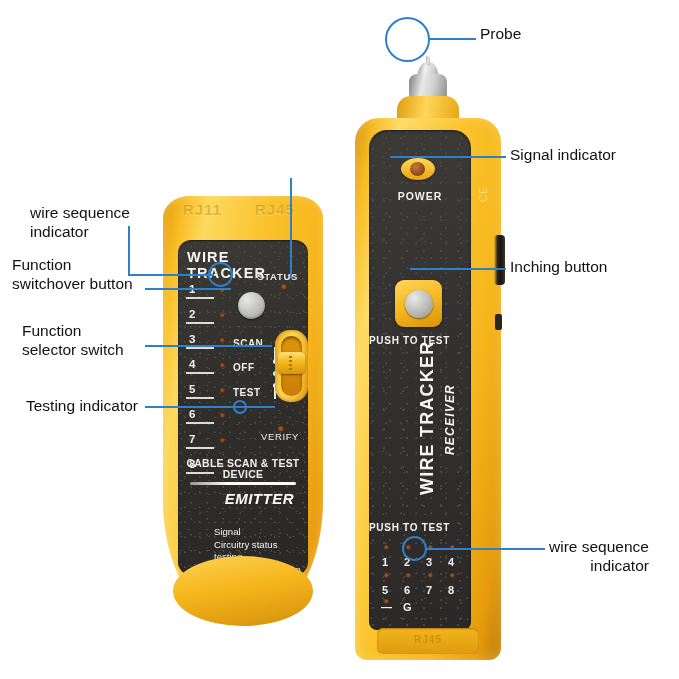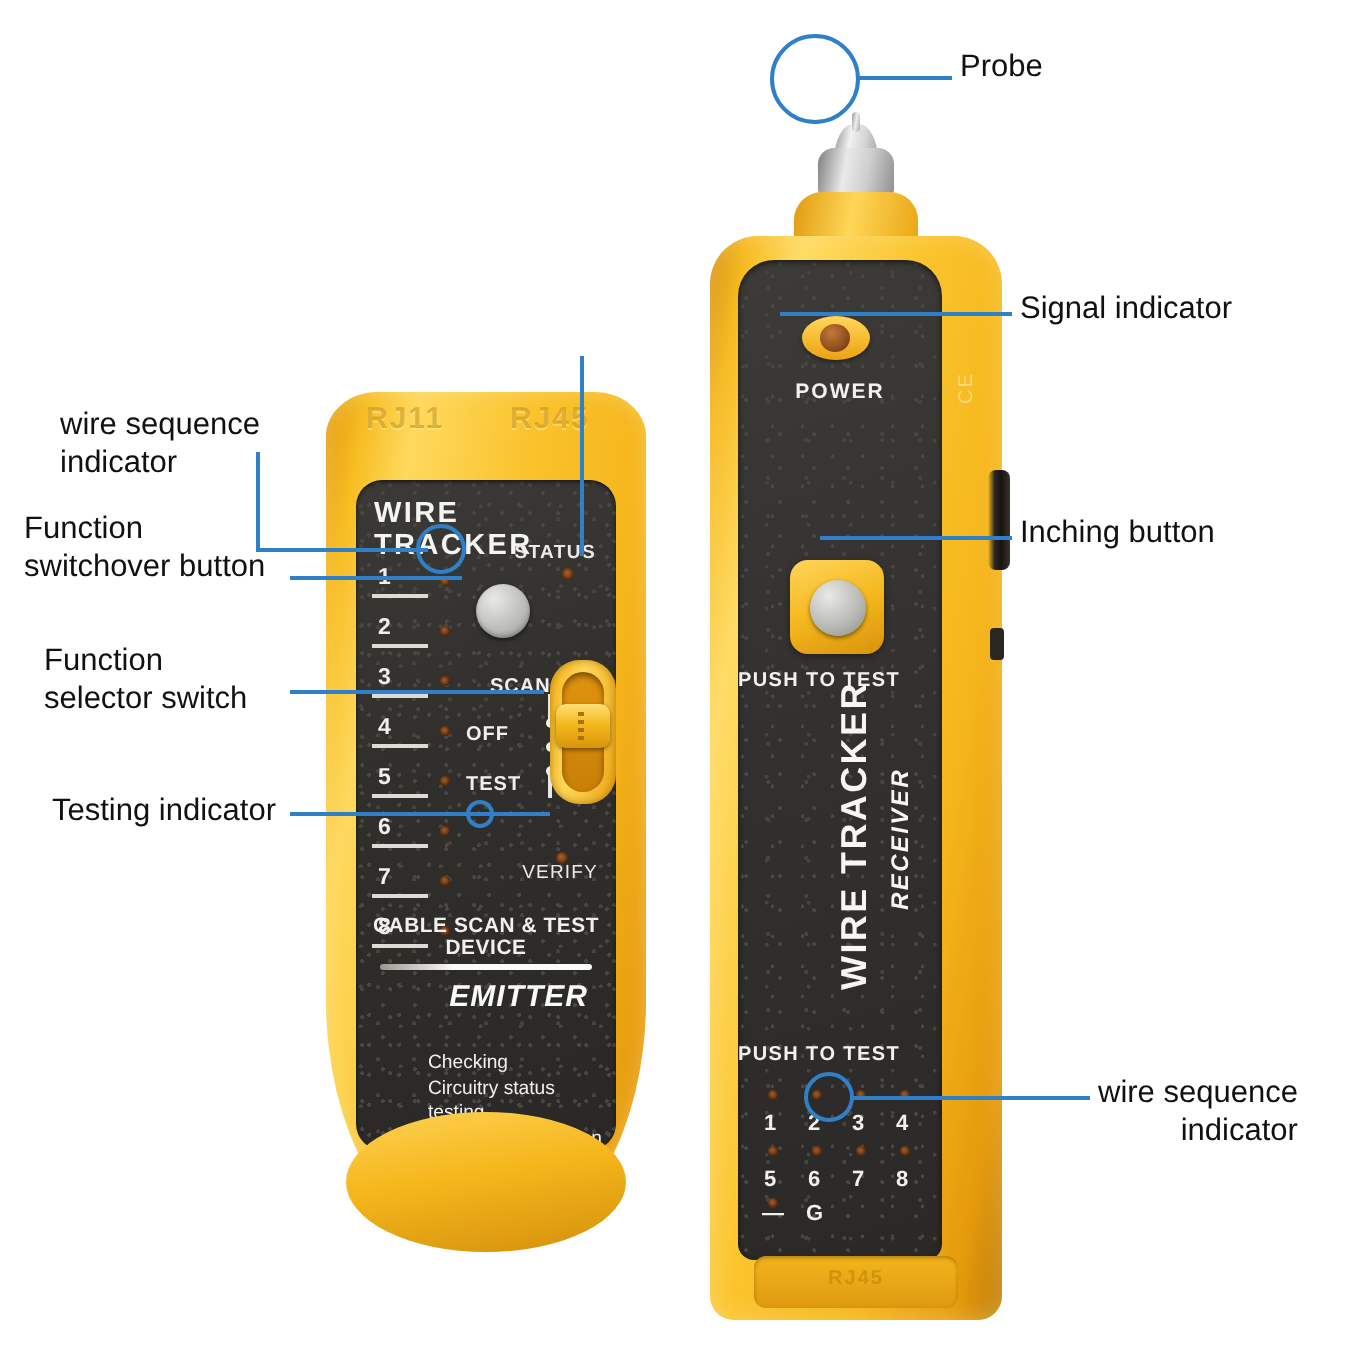--- a/index.html
+++ b/index.html
@@ -176,21 +176,21 @@
         <div class="em-num">
           <span>8</span>
             <i></i>
           <div class="led em-numled"></div>
         </div>
       </div>
 
       <div class="em-round-btn"></div>
 
       <div class="sw-scale">
-        <b style="top:-3px;margin-left:12px;">SCAN</b>
+        <b style="top:-3px;">SCAN</b>
         <b style="top:21px;">OFF</b>
         <b style="top:46px;">TEST</b>
         <div class="sw-arm" style="top:6px;height:14px;"></div>
         <div class="sw-dot" style="top:18px;"></div>
         <div class="sw-dot" style="top:30px;"></div>
         <div class="sw-dot" style="top:42px;"></div>
         <div class="sw-arm" style="top:44px;height:14px;"></div>
       </div>
 
       <div class="sw-housing">
@@ -199,21 +199,21 @@
       </div>
 
       <div class="led" style="right:24px;top:186px;width:6px;height:6px;"></div>
       <div class="em-verify-lbl">VERIFY</div>
 
       <div class="em-sub" style="top:218px;font-size:10.4px;letter-spacing:.3px;">CABLE SCAN &amp; TEST DEVICE</div>
       <div class="em-line"></div>
       <div class="em-emit">EMITTER</div>
 
       <div class="em-feats">
-        <div>Checking</div>
+        <div>Signal</div>
         <div>Circuitry status testing</div>
         <div>Regulating precision</div>
         <div>Checking cable</div>
         <div>Low voltage</div>
         <div>Verifying cable</div>
       </div>
     </div>
     <div class="em-grip"></div>
   </div>
 

